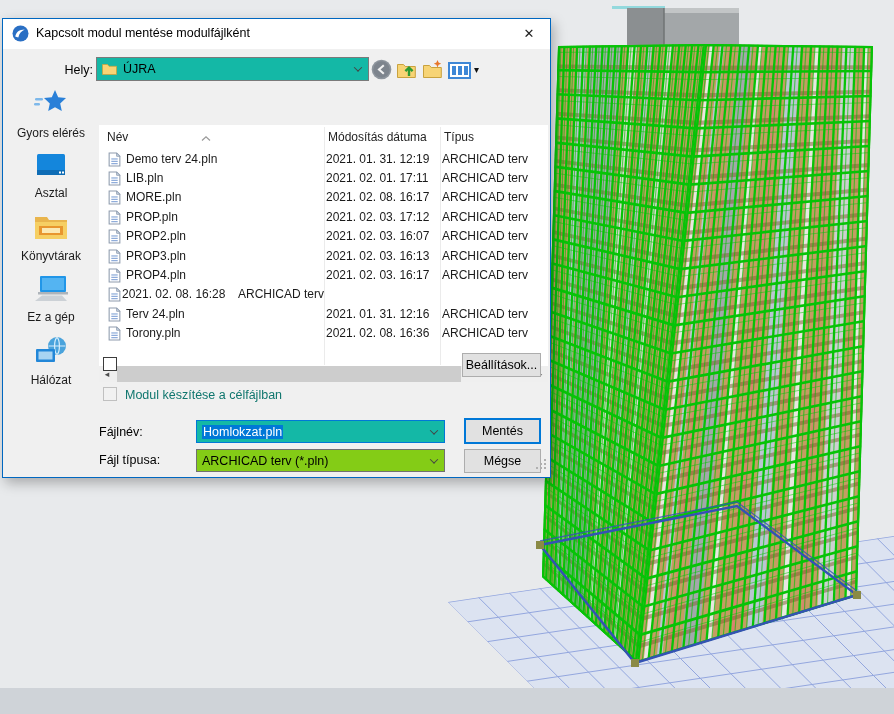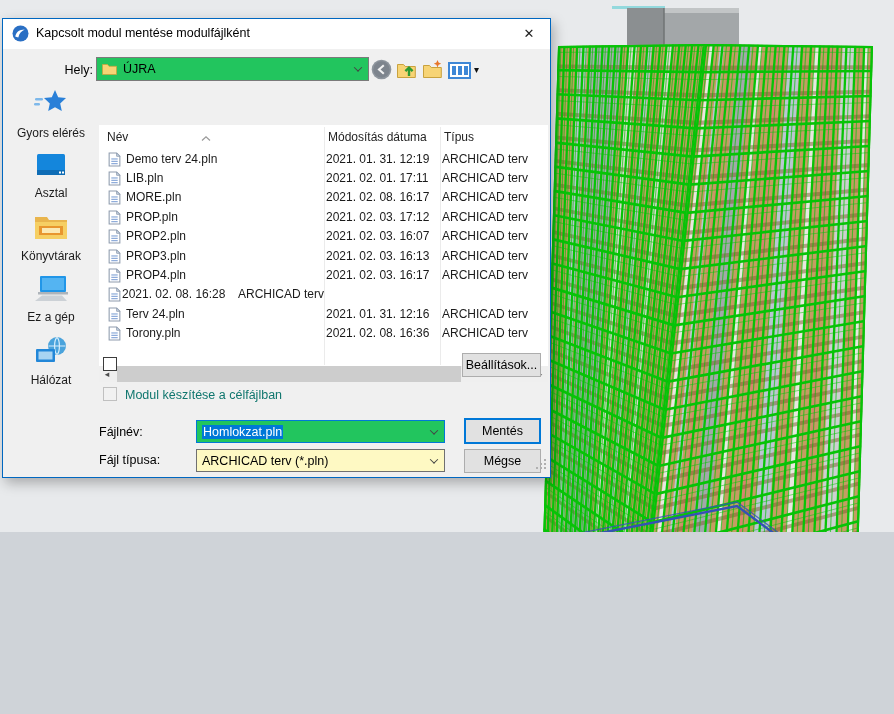--- a/index.html
+++ b/index.html
@@ -1,31 +1,31 @@
 <!DOCTYPE html>
 <html><head>
 <meta charset="utf-8">
 <style>
   html,body{margin:0;padding:0;background:#cfd3d8;}
-  .stage{position:relative;width:894px;height:532px;overflow:hidden;
+  .stage{position:relative;width:894px;height:688px;overflow:hidden;
          font-family:"Liberation Sans",sans-serif;background:#e8eaec;}
   .stage *{box-sizing:border-box;}
   #viewport{position:absolute;left:0;top:0;width:894px;height:714px;z-index:1;}
 
   
   .dialog{position:absolute;left:2px;top:18px;width:549px;height:460px;
           background:#f0f0f0;border:1px solid #0067c0;z-index:10;
           box-shadow:3px 5px 12px rgba(0,0,0,.28);}
   .abs{position:absolute;}
   .titlebar{position:absolute;left:0;top:0;width:100%;height:30px;background:#fff;}
   .title{position:absolute;left:33px;top:7px;font-size:12.5px;color:#000;white-space:nowrap;}
   .closebtn{position:absolute;right:0;top:0;width:42px;height:29px;display:flex;
             align-items:center;justify-content:center;font-size:13px;color:#222;cursor:default;}
   .lbl{font-size:12.5px;color:#000;line-height:16px;white-space:nowrap;}
-  .combo{position:absolute;background:#22c55e;border:1px solid #7a7a7a;display:flex;
+  .combo{position:absolute;background:#14b8a6;border:1px solid #7a7a7a;display:flex;
          align-items:center;font-size:12.5px;color:#000;padding-left:5px;}
   .chevbox{margin-left:auto;width:20px;display:flex;align-items:center;justify-content:center;align-self:stretch;}
   .chev{display:inline-block;width:6px;height:6px;border-right:1.4px solid #444;
         border-bottom:1.4px solid #444;transform:rotate(45deg) translate(-1px,-1px);}
   .tbico{position:absolute;width:24px;height:22px;display:flex;align-items:center;cursor:default;}
   .caret{position:absolute;font-size:10px;color:#111;}
 
   
   .sidebar{position:absolute;left:0;top:70px;width:96px;display:flex;flex-direction:column;align-items:center;}
   .side-item{display:flex;flex-direction:column;align-items:center;margin-bottom:12px;cursor:default;}
@@ -48,21 +48,21 @@
   .strack{position:relative;flex:1;height:16px;}
   .sthumb{position:absolute;top:0;height:16px;background:#cdcdcd;}
 
   
   .cb{position:absolute;width:14px;height:14px;background:#fff;border:1px solid #3c3c3c;}
   .cb.disabled{border-color:#c0c0c0;background:#f1f1f1;}
   .btn{position:absolute;background:#e1e1e1;border:1px solid #adadad;font-size:12.5px;color:#000;
        display:flex;align-items:center;justify-content:center;font-family:inherit;cursor:default;}
   .btn.default{border:2px solid #0078d7;}
   .combo.focused{border:1px solid #0078d7;}
-  .combo.graycombo{background:#fef9c3;border:1px solid #707070;}
+  .combo.graycombo{background:#84cc16;border:1px solid #707070;}
   .sel{background:#0078d7;color:#fff;padding:0 1px;}
   .grip{position:absolute;right:3px;bottom:3px;}
 </style>
 </head>
 <body>
 
 <div class="stage">
 
   <div id="viewport"><svg width="894" height="714" viewBox="0 0 894 714">
         <rect x="0" y="0" width="894" height="714" fill="#e8eaec"></rect>

